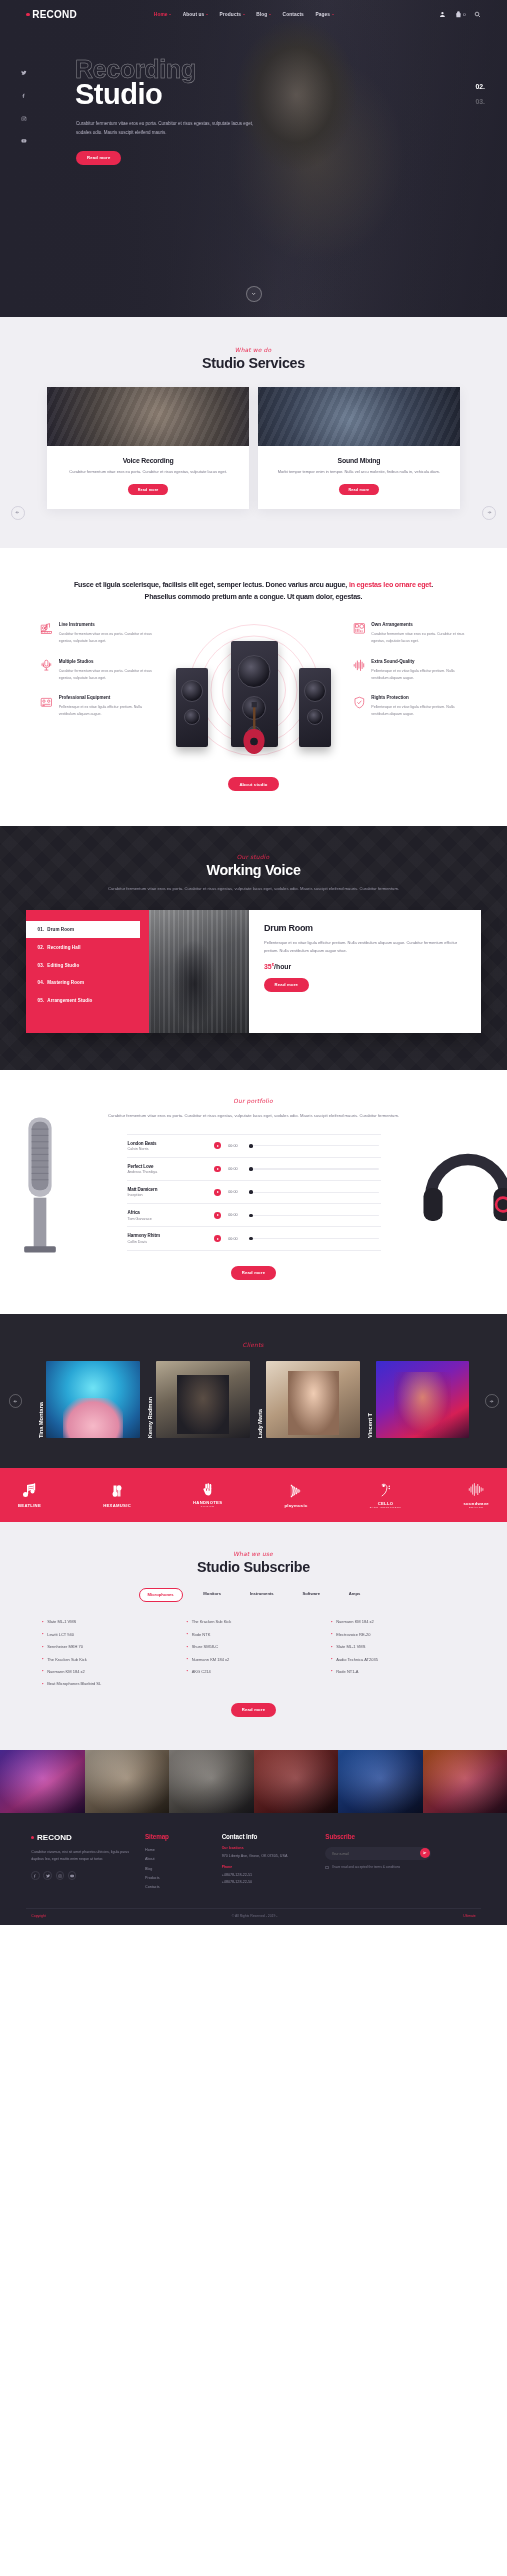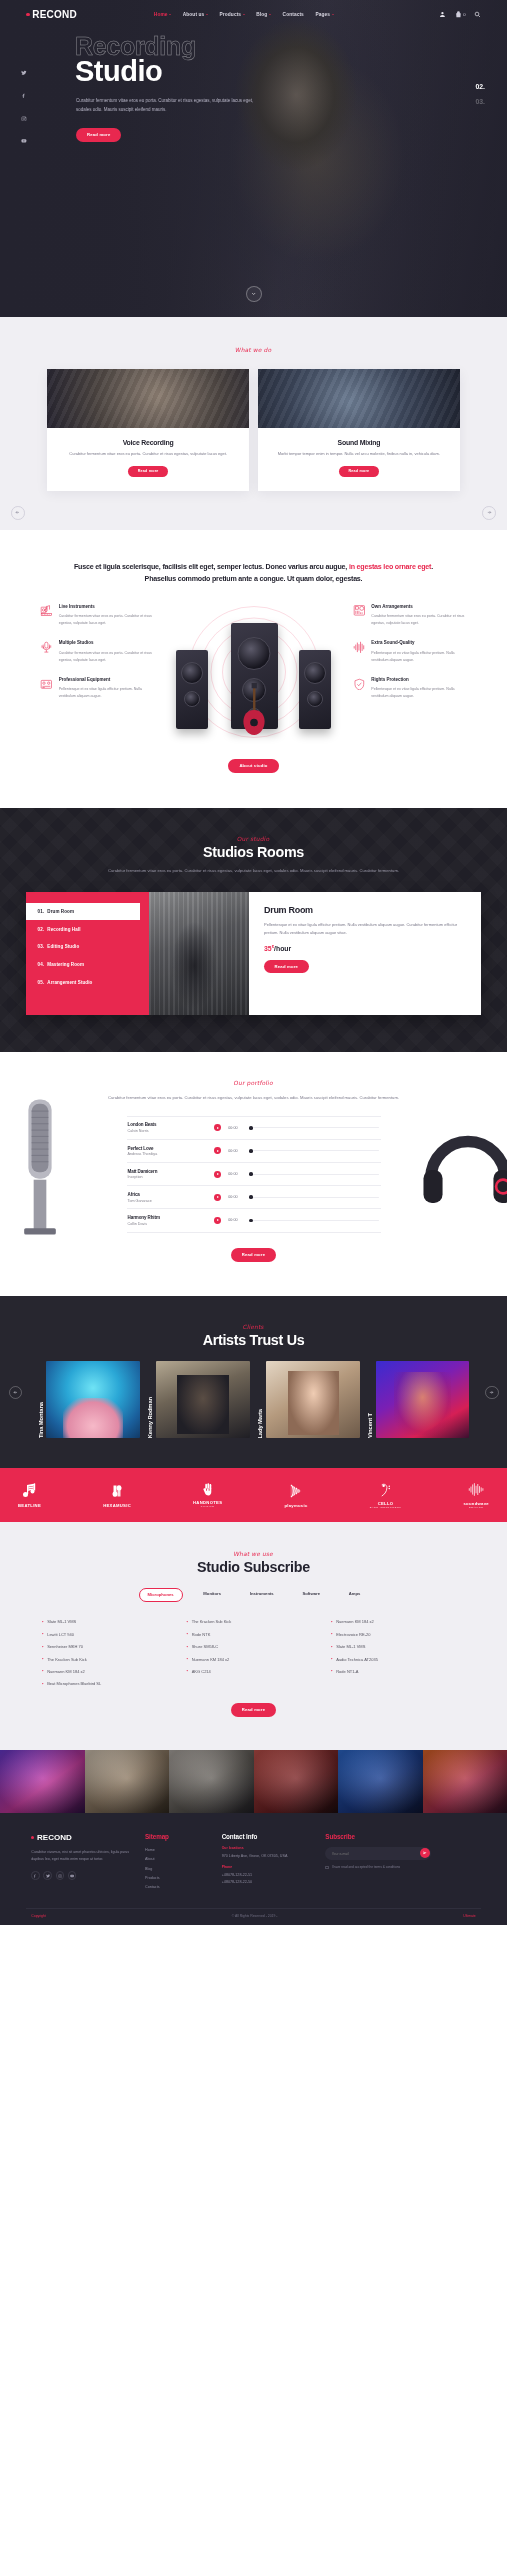--- a/index.html
+++ b/index.html
@@ -39,21 +39,21 @@
   .nav a{
     color:#d9d7e2; font-size:4.8px; font-weight:700; text-decoration:none;
     display:flex; align-items:center; gap:1.6px; letter-spacing:0.1px;
   }
   .nav a.active{ color:#e8284f; }
   .caret{ width:0;height:0;border-left:1.3px solid transparent;border-right:1.3px solid transparent;border-top:1.6px solid #e8284f; display:inline-block; }
   .hs-tools{ margin-left:auto; display:flex; align-items:center; gap:8.5px; color:#e7e6ee; }
   .ico{ width:6.9px; height:6.9px; display:block; }
   .cartwrap{ display:flex; align-items:center; gap:1.6px; font-size:4.2px; color:#cfcddb; }
 
-  .hero-body{ position:relative; z-index:5; padding-top:34px; }
+  .hero-body{ position:relative; z-index:5; padding-top:57px; }
   .hero-body .w{ }
   .h-outline{
     font-size:25px; font-weight:800; letter-spacing:-0.3px; line-height:1;
     color:transparent; -webkit-text-stroke:0.5px rgba(255,255,255,.45);
     margin-left:49px;
   }
   .h-solid{
     font-size:29px; font-weight:800; letter-spacing:-0.5px; line-height:1.02;
     color:#fff; margin-left:49px; margin-top:-2.1px;
   }
@@ -420,20 +420,21 @@
   <div class="scroll-btn">
     <svg width="5.3" height="5.3" viewBox="0 0 24 24" fill="none" stroke="currentColor" stroke-width="2.6">
         <polyline points="5,9 12,16 19,9"></polyline>
       </svg>
   </div>
 </section>
 
 <section class="services">
   <div class="w">
     <div class="kicker">What we do</div>
+    <h2 class="sec-title">Studio Services</h2>
 
     <div class="svc-grid">
       <div class="svc-card">
         <div class="svc-img a"></div>
         <div class="svc-body">
           <div class="svc-title">Voice Recording</div>
           <div class="svc-text">Curabitur fermentum vitae eros eu porta. Curabitur et risus egestas, vulputate lacus eget.</div>
           <button class="btn">Read more</button>
         </div>
       </div>
@@ -595,21 +596,21 @@
 
     <div class="feat-btn-wrap">
       <button class="btn">About studio</button>
     </div>
   </div>
 </section>
 
 <section class="rooms">
   <div class="w">
     <div class="kicker">Our studio</div>
-    <h2 class="sec-title">Studios Rooms</h2>
+    <h2 class="sec-title">Working Voice</h2>
     <p class="sec-desc">Curabitur fermentum vitae eros eu porta. Curabitur et risus egestas, vulputate lacus eget, sodales odio. Mauris suscipit eleifend mauris. Curabitur fermentum.</p>
 
     <div class="rooms-box">
       <div class="tabs">
         <div class="tab active"><span class="num">01.</span><span>Drum Room</span></div>
         <div class="tab"><span class="num">02.</span><span>Recording Hall</span></div>
         <div class="tab"><span class="num">03.</span><span>Editing Studio</span></div>
         <div class="tab"><span class="num">04.</span><span>Mastering Room</span></div>
         <div class="tab"><span class="num">05.</span><span>Arrangement Studio</span></div>
       </div>
@@ -725,21 +726,20 @@
 
     <div class="btn-wrap">
       <button class="btn">Read more</button>
     </div>
   </div>
 </section>
 
 <section class="artists">
   <div class="w">
     <div class="kicker">Clients</div>
-    <h2 class="sec-title">Artists Trust Us</h2>
 
     <div class="art-row">
       <div class="art-card">
         <div class="art-name">Tina Montana</div>
         <div class="art-photo ap1"></div>
       </div>
       <div class="art-card">
         <div class="art-name">Kenny Rodman</div>
         <div class="art-photo ap2"></div>
       </div>

